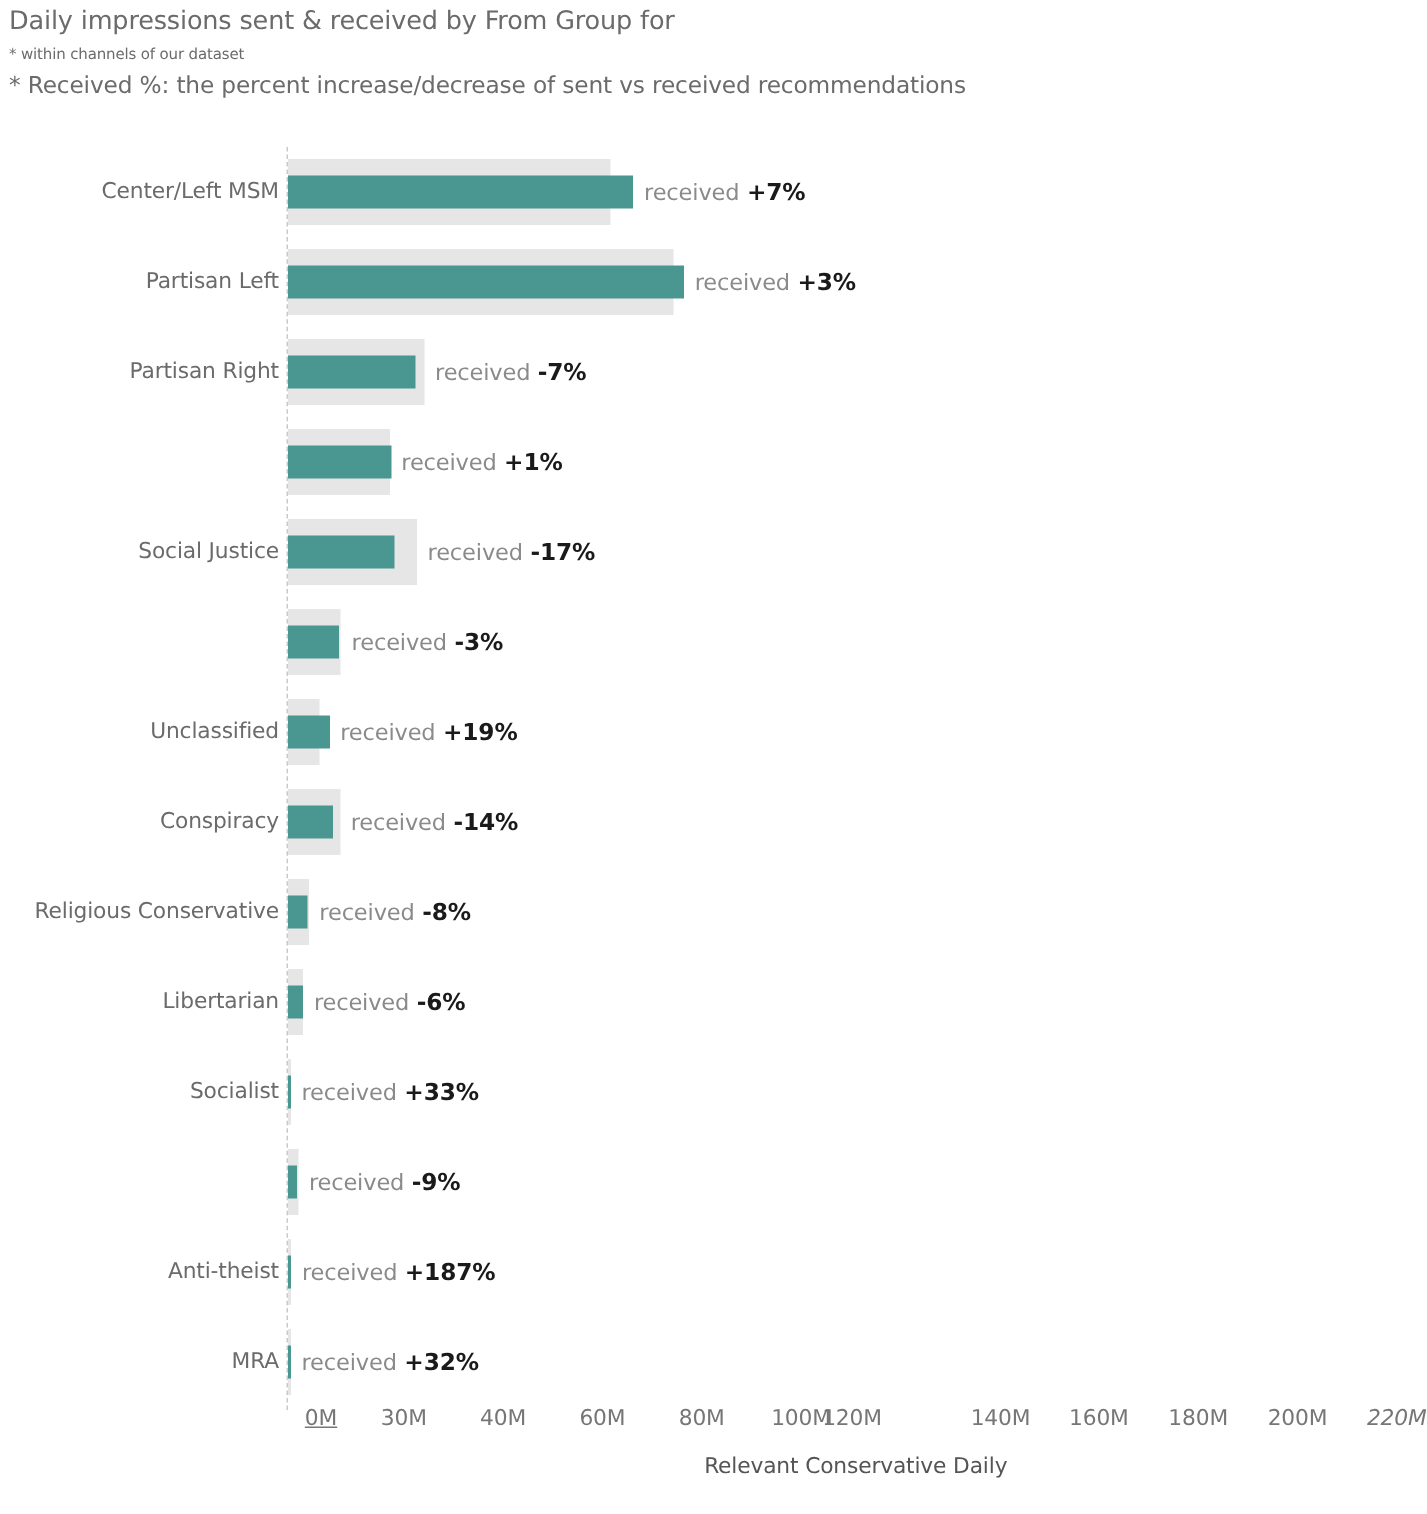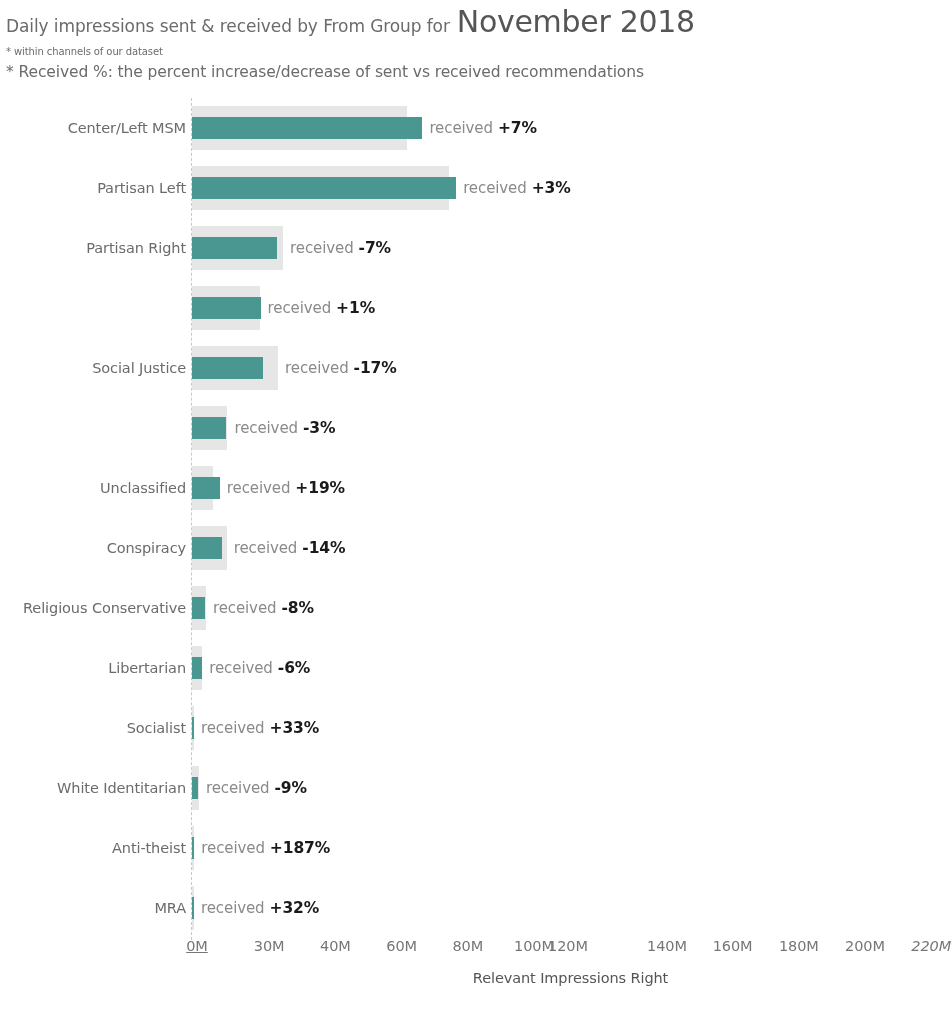--- a/index.html
+++ b/index.html
@@ -12,21 +12,21 @@
   #root {
     position: relative;
     width: 951px; height: 1009px;
     overflow: hidden;
     background: #ffffff;
   }
 
   
   .header { position: absolute; left: 6px; top: 4px; width: 940px; }
   .title-line {
-    display: flex; align-items: baseline; white-space: nowrap;
+    display: flex; align-items: baseline; white-space: nowrap; flex-direction: column;
   }
   .title-prefix {
     font-size: 17px; color: #6b6b6b; font-weight: 400;
     letter-spacing: -0.1px;
   }
   .title-month {
     font-size: 30px; color: #555555; font-weight: 400;
     margin-left: 7px; letter-spacing: -0.3px;
   }
   .subtitle {
@@ -112,21 +112,20 @@
   .xaxis-title span { position: relative; left: 95px; }
 </style>
 </head>
 <body>
 
 <div id="root">
 
   <div class="header">
     <div class="title-line">
       <span class="title-prefix">Daily impressions sent &amp; received by From Group for</span>
-      <span class="title-month">November 2018</span>
     </div>
     <div class="subtitle">* within channels of our dataset</div>
     <div class="subtitle2">* Received %: the percent increase/decrease of sent vs received recommendations</div>
   </div>
 
   <div class="plot">
     <div class="axis-line"></div>
     <div class="rows" id="rows">
         <div class="row">
           <div class="row-label">Center/Left MSM</div>
@@ -241,21 +240,20 @@
           <div class="bars" style="width: 2px;">
             <div class="bar-sent" style="width: 1.5px; background: rgb(230, 230, 230);"></div>
             <div class="bar-recv" style="width: 2px; background: rgb(74, 150, 145);"></div>
           </div>
           <div class="row-note" style="left: 197px;">
             <span class="word">received</span>
             <span class="pct">+33%</span>
           </div>
         </div>
         <div class="row">
-          <div class="row-label">White Identitarian</div>
           <div class="bars" style="width: 6.951px;">
             <div class="bar-sent" style="width: 6.951px; background: rgb(230, 230, 230);"></div>
             <div class="bar-recv" style="width: 6.289px; background: rgb(74, 150, 145);"></div>
           </div>
           <div class="row-note" style="left: 201.951px;">
             <span class="word">received</span>
             <span class="pct">-9%</span>
           </div>
         </div>
         <div class="row">
@@ -277,30 +275,30 @@
           </div>
           <div class="row-note" style="left: 197px;">
             <span class="word">received</span>
             <span class="pct">+32%</span>
           </div>
         </div>
       </div>
   </div>
 
   <div class="xaxis" id="xaxis">
-      <div class="xtick" style="left: 197px; text-decoration: underline;">0M</div>
+      <div class="xtick" style="left: 214px; text-decoration: underline;">0M</div>
       <div class="xtick" style="left: 269.2px;">30M</div>
       <div class="xtick" style="left: 335.4px;">40M</div>
       <div class="xtick" style="left: 401.6px;">60M</div>
       <div class="xtick" style="left: 467.8px;">80M</div>
       <div class="xtick" style="left: 534px;">100M</div>
       <div class="xtick" style="left: 568px;">120M</div>
       <div class="xtick" style="left: 667px;">140M</div>
       <div class="xtick" style="left: 732.6px;">160M</div>
       <div class="xtick" style="left: 798.8px;">180M</div>
       <div class="xtick" style="left: 865px;">200M</div>
       <div class="xtick" style="left: 931.2px; font-style: italic;">220M</div>
     </div>
   <div class="xaxis-title">
-    <span>Relevant Impressions Right</span>
+    <span>Relevant Conservative Daily</span>
   </div>
 
 </div>
 
 </body></html>

